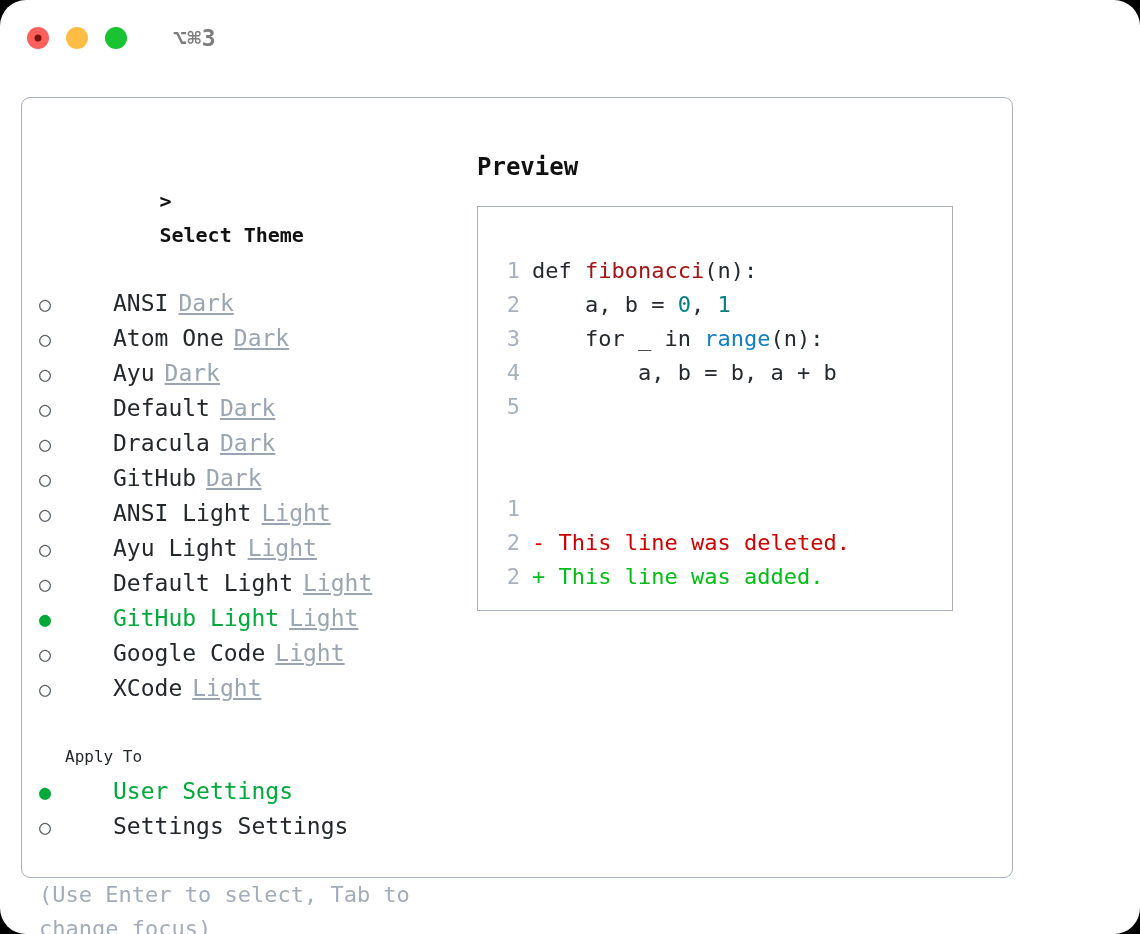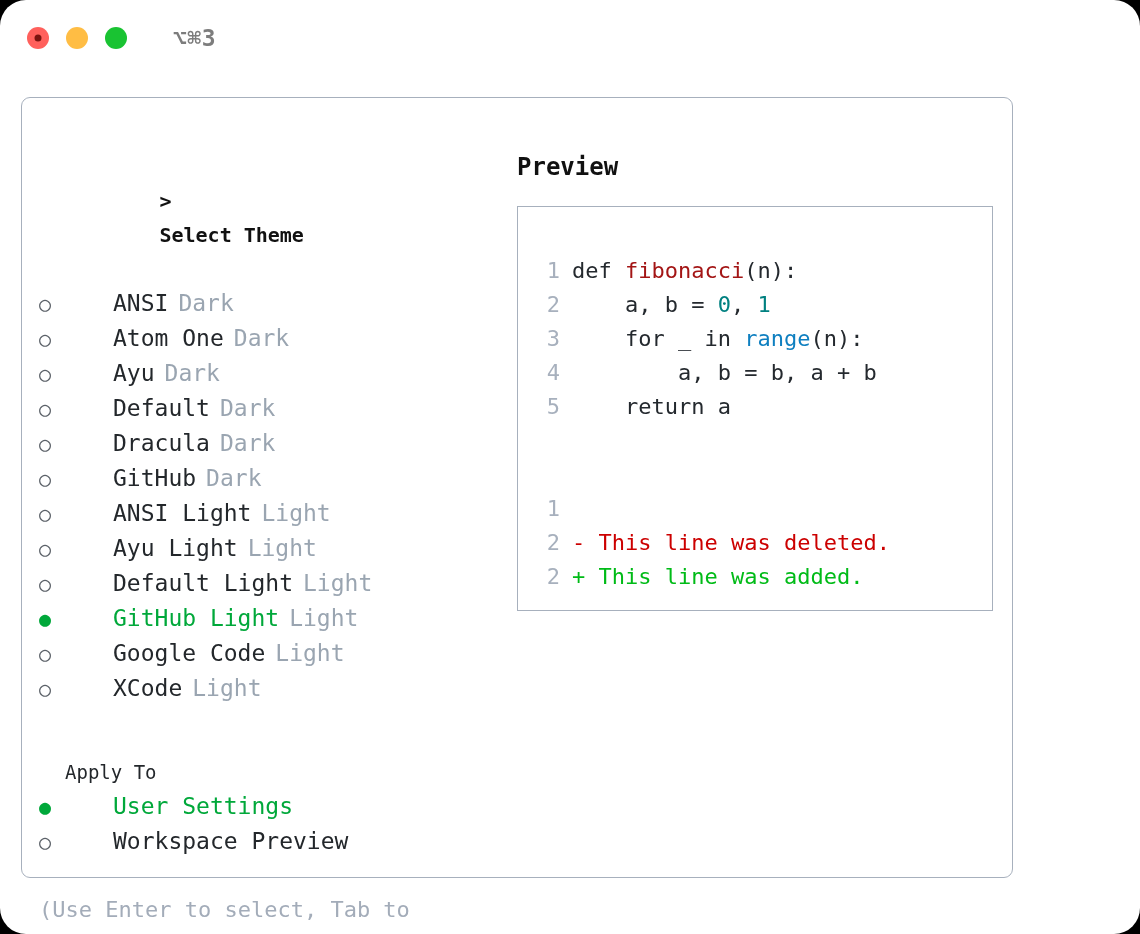--- a/index.html
+++ b/index.html
@@ -117,45 +117,45 @@
     flex: 0 0 26px;
     font-size: 20px;
     color: #5b6168;
   }
   .bullet.sel { color: #00a83a; }
   .opt-label { color: #23272b; margin-left: 48px; }
   .opt-row.selected .opt-label { color: #00a83a; }
   .opt-tag {
     color: #9aa5b1;
     margin-left: 10px;
+    text-decoration: underline;
   }
 
   .apply-header {
-    font-size: 19px;
+    font-size: 16px;
     color: #23272b;
     line-height: 34px;
     padding-left: 26px;
     white-space: pre;
-    margin-top: 15px;
   }
 
   .spacer-row { height: 34px; }
 
   #hint {
     margin-top: 34px;
     font-size: 22px;
     color: #a3acb9;
     line-height: 34px;
     width: 410px;
   }
 
   
   #right-col {
     position: absolute;
-    left: 495px;
+    left: 455px;
     top: 52px;
     width: 500px;
   }
   #preview-title {
     font-size: 24px;
     font-weight: 700;
     color: #111111;
     line-height: 34px;
   }
 
@@ -230,36 +230,36 @@
             <div class="opt-row selected"><span class="bullet sel">●</span><span class="opt-label">GitHub Light</span><span class="opt-tag">Light</span></div>
             <div class="opt-row"><span class="bullet">○</span><span class="opt-label">Google Code</span><span class="opt-tag">Light</span></div>
             <div class="opt-row"><span class="bullet">○</span><span class="opt-label">XCode</span><span class="opt-tag">Light</span></div>
           </div>
 
         <div class="spacer-row"></div>
 
         <div class="apply-header">Apply To</div>
         <div id="apply-items">
             <div class="opt-row selected"><span class="bullet sel">●</span><span class="opt-label">User Settings</span></div>
-            <div class="opt-row"><span class="bullet">○</span><span class="opt-label">Workspace Preview</span></div>
+            <div class="opt-row"><span class="bullet">○</span><span class="opt-label">Settings Settings</span></div>
           </div>
 
         <div id="hint">(Use Enter to select, Tab to change focus)</div>
       </div>
 
       <div id="right-col">
         <div id="preview-title">Preview</div>
 
         <div id="code-box">
           <div id="code-lines">
               <div class="code-line"><span class="ln">1</span><span><span class="code-text"></span><span class="code-text">def </span><span class="tok-fn">fibonacci</span><span class="code-text">(n):</span></span></div>
               <div class="code-line"><span class="ln">2</span><span><span class="code-text">    </span><span class="code-text">a, b = </span><span class="tok-num">0</span><span class="code-text">, </span><span class="tok-num">1</span></span></div>
               <div class="code-line"><span class="ln">3</span><span><span class="code-text">    </span><span class="code-text">for _ in </span><span class="tok-call">range</span><span class="code-text">(n):</span></span></div>
               <div class="code-line"><span class="ln">4</span><span><span class="code-text">        </span><span class="code-text">a, b = b, a + b</span></span></div>
-              <div class="code-line"><span class="ln">5</span><span><span class="code-text">    </span><span class="code-text">return a</span></span></div>
+              <div class="code-line"><span class="ln">5</span></div>
             </div>
           <div class="blank-line"></div>
           <div class="blank-line"></div>
           <div id="diff-lines">
               <div class="code-line"><span class="ln">1</span></div>
               <div class="code-line"><span class="ln">2</span><span class="diff-del">- This line was deleted.</span></div>
               <div class="code-line"><span class="ln">2</span><span class="diff-add">+ This line was added.</span></div>
             </div>
         </div>
       </div>

